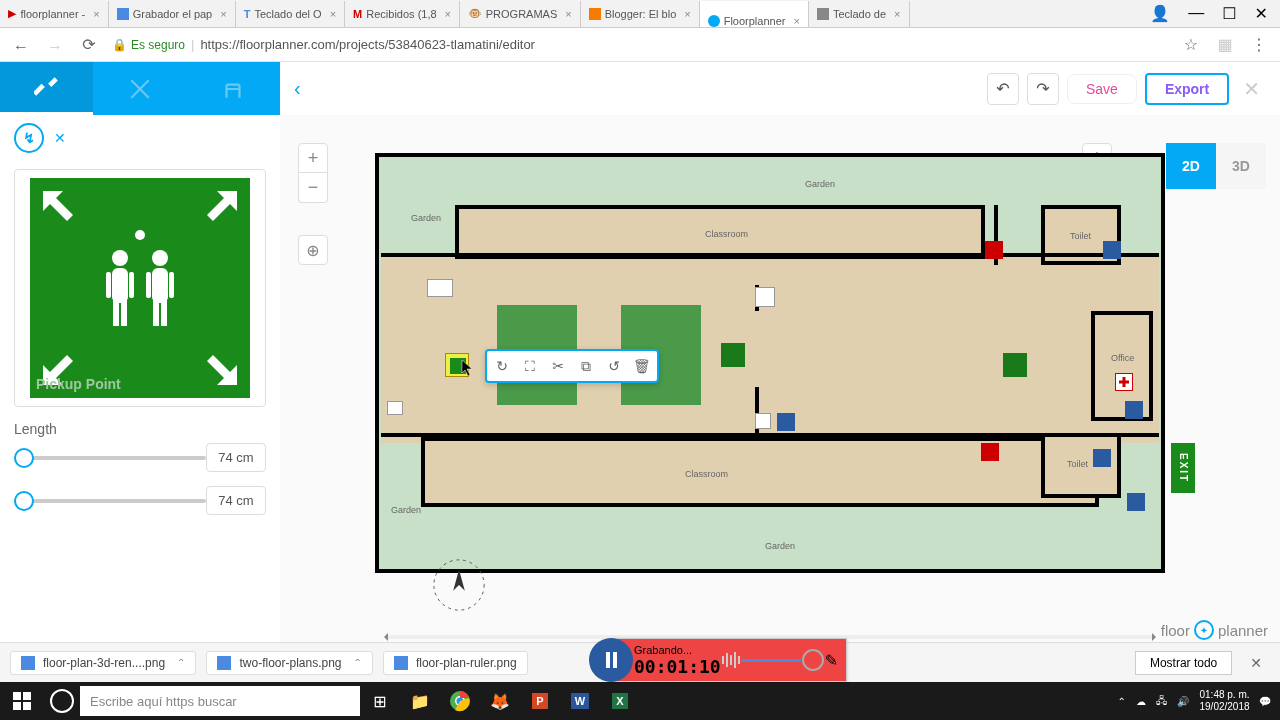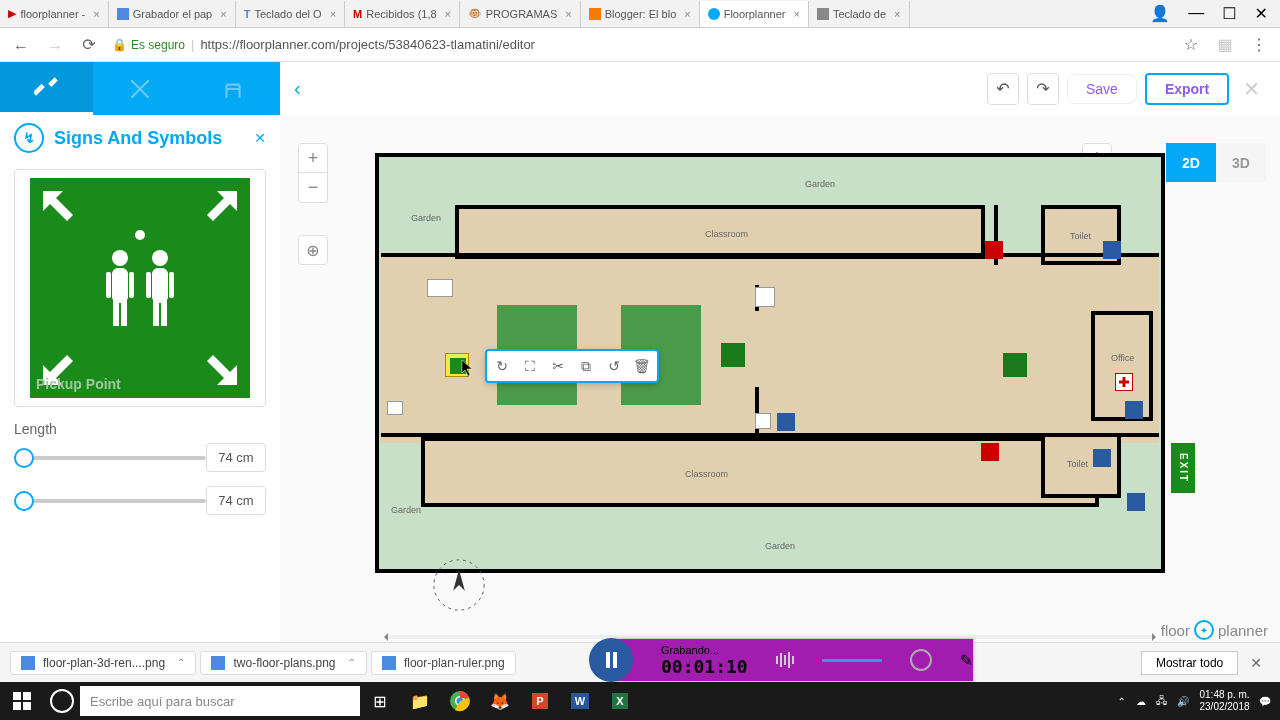--- a/index.html
+++ b/index.html
@@ -1,40 +1,40 @@
 <!DOCTYPE html>
 <html><head>
 <meta charset="utf-8">
 <style>
 * { margin: 0; padding: 0; box-sizing: border-box; font-family: Arial, sans-serif; }
 body { width: 1280px; height: 720px; overflow: hidden; background: #fff; position: relative; }
 
 
 .browser-tabs { height: 28px; background: #f2f2f2; display: flex; align-items: center; border-bottom: 1px solid #ccc; }
 .tab { display: flex; align-items: center; padding: 0 8px; height: 26px; font-size: 11px; color: #555; border-right: 1px solid #ccc; gap: 4px; max-width: 130px; overflow: hidden; white-space: nowrap; }
-.tab.active { background: #fff; }
+.tab.active { background: #fff; align-items: flex-end; }
 .tab-close { margin-left: 4px; color: #888; }
 .browser-controls { margin-left: auto; display: flex; gap: 18px; padding-right: 12px; }
 .address-bar { height: 34px; display: flex; align-items: center; padding: 0 10px; gap: 12px; border-bottom: 1px solid #e0e0e0; }
 .nav-btn { width: 22px; text-align: center; color: #666; font-size: 16px; }
 .url-box { flex: 1; display: flex; align-items: center; gap: 6px; font-size: 13px; color: #333; }
 .secure { color: #2a8a2a; font-size: 12px; display: flex; align-items: center; gap: 4px; }
 .url-text { color: #555; }
 
 
 .app-topbar { height: 53px; display: flex; }
 .tool-tabs { width: 280px; background: #03a9f4; display: flex; }
 .tool-tab { flex: 1; display: flex; align-items: center; justify-content: center; }
 .tool-tab.active { border-bottom: 3px solid #fff; background: #0298db; }
 .tool-tab svg { width: 26px; height: 26px; }
 .top-right { flex: 1; display: flex; align-items: center; padding: 0 14px; gap: 10px; }
 .back-arrow { width: 28px; font-size: 20px; color: #03a9f4; }
 .top-actions { margin-left: auto; display: flex; align-items: center; gap: 8px; }
 .icon-btn { width: 32px; height: 32px; border: 1px solid #ddd; border-radius: 4px; display: flex; align-items: center; justify-content: center; font-size: 16px; color: #555; }
-.save-btn { border: 1px solid #eee; color: #8b5cf6; padding: 6px 18px; border-radius: 8px; font-size: 14px; }
+.save-btn { border: 1px solid #eee; color: #ec4899; padding: 6px 18px; border-radius: 8px; font-size: 14px; }
 .export-btn { border: 2px solid #03a9f4; color: #8b5cf6; padding: 6px 18px; border-radius: 4px; font-size: 14px; font-weight: bold; }
 .close-x { color: #ccc; font-size: 20px; padding: 0 6px; }
 
 
 .sidebar { position: absolute; left: 0; top: 115px; width: 280px; height: 530px; background: #fff; padding: 0 14px; }
 .sidebar-title { display: flex; align-items: center; gap: 10px; margin: 8px 0 16px; }
 .sidebar-title-icon { width: 30px; height: 30px; border: 2px solid #03a9f4; border-radius: 50%; display: flex; align-items: center; justify-content: center; color: #03a9f4; font-size: 14px; font-weight: bold; }
 .sidebar-title-text { color: #03a9f4; font-size: 18px; font-weight: bold; white-space: nowrap; overflow: hidden; flex: 1; }
 .sidebar-title-close { color: #03a9f4; font-size: 14px; }
 .preview-box { border: 1px solid #ddd; border-radius: 4px; padding: 8px; display: flex; justify-content: center; }
@@ -52,21 +52,21 @@
 .dim-value { width: 60px; border: 1px solid #ddd; border-radius: 4px; padding: 6px 8px; font-size: 13px; color: #555; text-align: center; }
 
 
 .canvas-area { position: absolute; left: 280px; top: 115px; right: 0; bottom: 78px; background: #fafafa; }
 .zoom-controls { position: absolute; left: 18px; top: 28px; display: flex; flex-direction: column; gap: 0; }
 .zoom-btn { width: 30px; height: 30px; border: 1px solid #ddd; background: #fff; display: flex; align-items: center; justify-content: center; font-size: 18px; color: #888; }
 .zoom-btn:first-child { border-radius: 4px 4px 0 0; }
 .zoom-btn:last-child { border-radius: 0 0 4px 4px; border-top: none; }
 .center-btn { position: absolute; left: 18px; top: 120px; width: 30px; height: 30px; border: 1px solid #ddd; background: #fff; border-radius: 4px; display: flex; align-items: center; justify-content: center; color: #888; }
 .view-toggle { position: absolute; right: 14px; top: 28px; display: flex; }
-.view-btn { width: 50px; height: 39px; display: flex; align-items: center; justify-content: center; font-size: 14px; font-weight: bold; }
+.view-btn { width: 50px; height: 46px; display: flex; align-items: center; justify-content: center; font-size: 14px; font-weight: bold; }
 .view-btn.active { background: #03a9f4; color: #fff; }
 .view-btn.inactive { background: #f5f5f5; color: #999; }
 .settings-gear { position: absolute; right: 168px; top: 28px; width: 30px; height: 30px; border: 1px solid #ddd; background: #fff; border-radius: 4px; display: flex; align-items: center; justify-content: center; }
 
 
 .floorplan { position: absolute; left: 95px; top: 38px; width: 800px; height: 420px; }
 .outer-wall { position: absolute; border: 4px solid #000; }
 .room-label { position: absolute; font-size: 9px; color: #666; }
 .fill-green { background: #c8e0c8; }
 .fill-tan { background: #e0d0b0; }
@@ -77,29 +77,29 @@
 .selected-sign { position: absolute; width: 24px; height: 24px; background: #eeee44; border: 1px solid #aa8800; }
 .watermark { position: absolute; right: -130px; top: -8px; font-size: 34px; color: #e03030; font-weight: bold; }
 .fp-logo { position: absolute; right: 12px; bottom: 2px; font-size: 15px; color: #888; display: flex; align-items: center; gap: 4px; }
 .scrollbar-h { position: absolute; left: 100px; right: 120px; bottom: 0; height: 10px; display: flex; align-items: center; }
 .scrollbar-h::before, .scrollbar-h::after { content: ''; width: 0; height: 0; border: 4px solid transparent; }
 .scrollbar-h::before { border-right-color: #888; }
 .scrollbar-h::after { border-left-color: #888; }
 .scrollbar-track { flex: 1; height: 4px; background: #eee; }
 
 
-.downloads { position: absolute; bottom: 38px; left: 0; right: 0; height: 40px; background: #f5f5f5; border-top: 1px solid #ddd; display: flex; align-items: center; padding: 0 10px; gap: 4px; }
+.downloads { position: absolute; bottom: 38px; left: 0; right: 0; height: 40px; background: #f5f5f5; border-top: 1px solid #ddd; display: flex; align-items: center; padding: 0 10px; gap: 10px; }
 .dl-item { display: flex; align-items: center; gap: 8px; border: 1px solid #ddd; background: #fff; padding: 4px 10px; border-radius: 3px; font-size: 12px; color: #444; }
 .dl-icon { width: 14px; height: 14px; background: #4a8ae0; }
 .dl-chevron { color: #888; font-size: 10px; margin-left: 4px; }
 .show-all { margin-left: auto; border: 1px solid #ccc; padding: 4px 14px; font-size: 12px; background: #fff; }
 .dl-close { padding: 0 8px; font-size: 14px; color: #666; }
 
 
-.recorder { position: absolute; bottom: 38px; left: 610px; height: 44px; display: flex; align-items: center; gap: 28px; background: #a21caf; border: 1px solid #ccc; z-index: 10; box-shadow: 0 1px 3px rgba(0,0,0,0.2); }
+.recorder { position: absolute; bottom: 38px; left: 610px; height: 44px; display: flex; align-items: center; gap: 1px; background: #ef4444; border: 1px solid #ccc; padding-right: 8px; z-index: 10; box-shadow: 0 1px 3px rgba(0,0,0,0.2); }
 .rec-pause { width: 44px; height: 44px; background: #2a5aa0; border-radius: 50%; display: flex; align-items: center; justify-content: center; margin-left: -22px; }
 .rec-pause-bars { display: flex; gap: 3px; }
 .rec-pause-bars span { width: 4px; height: 16px; background: #fff; }
 .rec-info { font-size: 11px; }
 .rec-time { font-family: monospace; font-size: 18px; font-weight: bold; }
 .rec-eq { display: flex; gap: 2px; align-items: center; }
 .rec-eq span { width: 2px; background: #ccc; }
 .rec-slider { width: 60px; height: 3px; background: #4a8ae0; }
 .rec-circle { width: 22px; height: 22px; border: 2px solid #aaa; border-radius: 50%; }
 
@@ -210,21 +210,20 @@
       <span class="save-btn">Save</span>
       <span class="export-btn">Export</span>
       <span class="close-x">✕</span>
     </div>
   </div>
 </div>
 
 <div class="sidebar">
   <div class="sidebar-title">
     <div class="sidebar-title-icon">↯</div>
-    <div class="sidebar-title-text">Signs And Symbols</div>
     <span class="sidebar-title-close">✕</span>
   </div>
   <div class="preview-box">
     <div class="assembly-sign">
       <svg class="arrow-corner" style="top:8px;left:8px" viewBox="0 0 40 40">
           <path d="M5 5 L25 5 L18 12 L35 29 L29 35 L12 18 L5 25 Z" fill="#fff"></path>
         </svg>
       <svg class="arrow-corner" style="top:8px;right:8px;transform:scaleX(-1)" viewBox="0 0 40 40">
           <path d="M5 5 L25 5 L18 12 L35 29 L29 35 L12 18 L5 25 Z" fill="#fff"></path>
         </svg>
@@ -416,21 +415,21 @@
 <div class="taskbar">
   <div class="win-btn">
     <svg width="18" height="18" viewBox="0 0 18 18">
         <rect x="0" y="0" width="8" height="8" fill="#fff"></rect>
         <rect x="10" y="0" width="8" height="8" fill="#fff"></rect>
         <rect x="0" y="10" width="8" height="8" fill="#fff"></rect>
         <rect x="10" y="10" width="8" height="8" fill="#fff"></rect>
       </svg>
   </div>
   <div class="cortana"></div>
-  <div class="search-box">Escribe aquí para buscar</div>
+  <div class="search-box">Escribe aquí https buscar</div>
   <div class="task-icon" style="color:#fff">⊞</div>
   <div class="task-icon">📁</div>
   <div class="task-icon">
     <svg width="22" height="22" viewBox="0 0 22 22">
         <circle cx="11" cy="11" r="10" fill="#4caf50"></circle>
         <circle cx="11" cy="11" r="5" fill="#fff"></circle>
         <circle cx="11" cy="11" r="3.5" fill="#2196f3"></circle>
         <path d="M11 1 A10 10 0 0 1 20 8 L11 8 Z" fill="#f44336"></path>
         <path d="M20 8 A10 10 0 0 1 6 20 L11 11 Z" fill="#ffc107"></path>
       </svg>
@@ -445,17 +444,17 @@
   <div class="task-icon">
       <span style="background:#217346;color:#fff;padding:2px 4px;font-size:11px;font-weight:bold">X</span>
     </div>
   <div class="tray">
     <span>⌃</span>
     <span>☁</span>
     <span>🖧</span>
     <span>🔊</span>
     <div class="tray-time">
       <div>01:48 p. m.</div>
-      <div>23/02/2018</div>
+      <div>19/02/2018</div>
     </div>
     <span>💬</span>
   </div>
 </div>
 
 </body></html>

